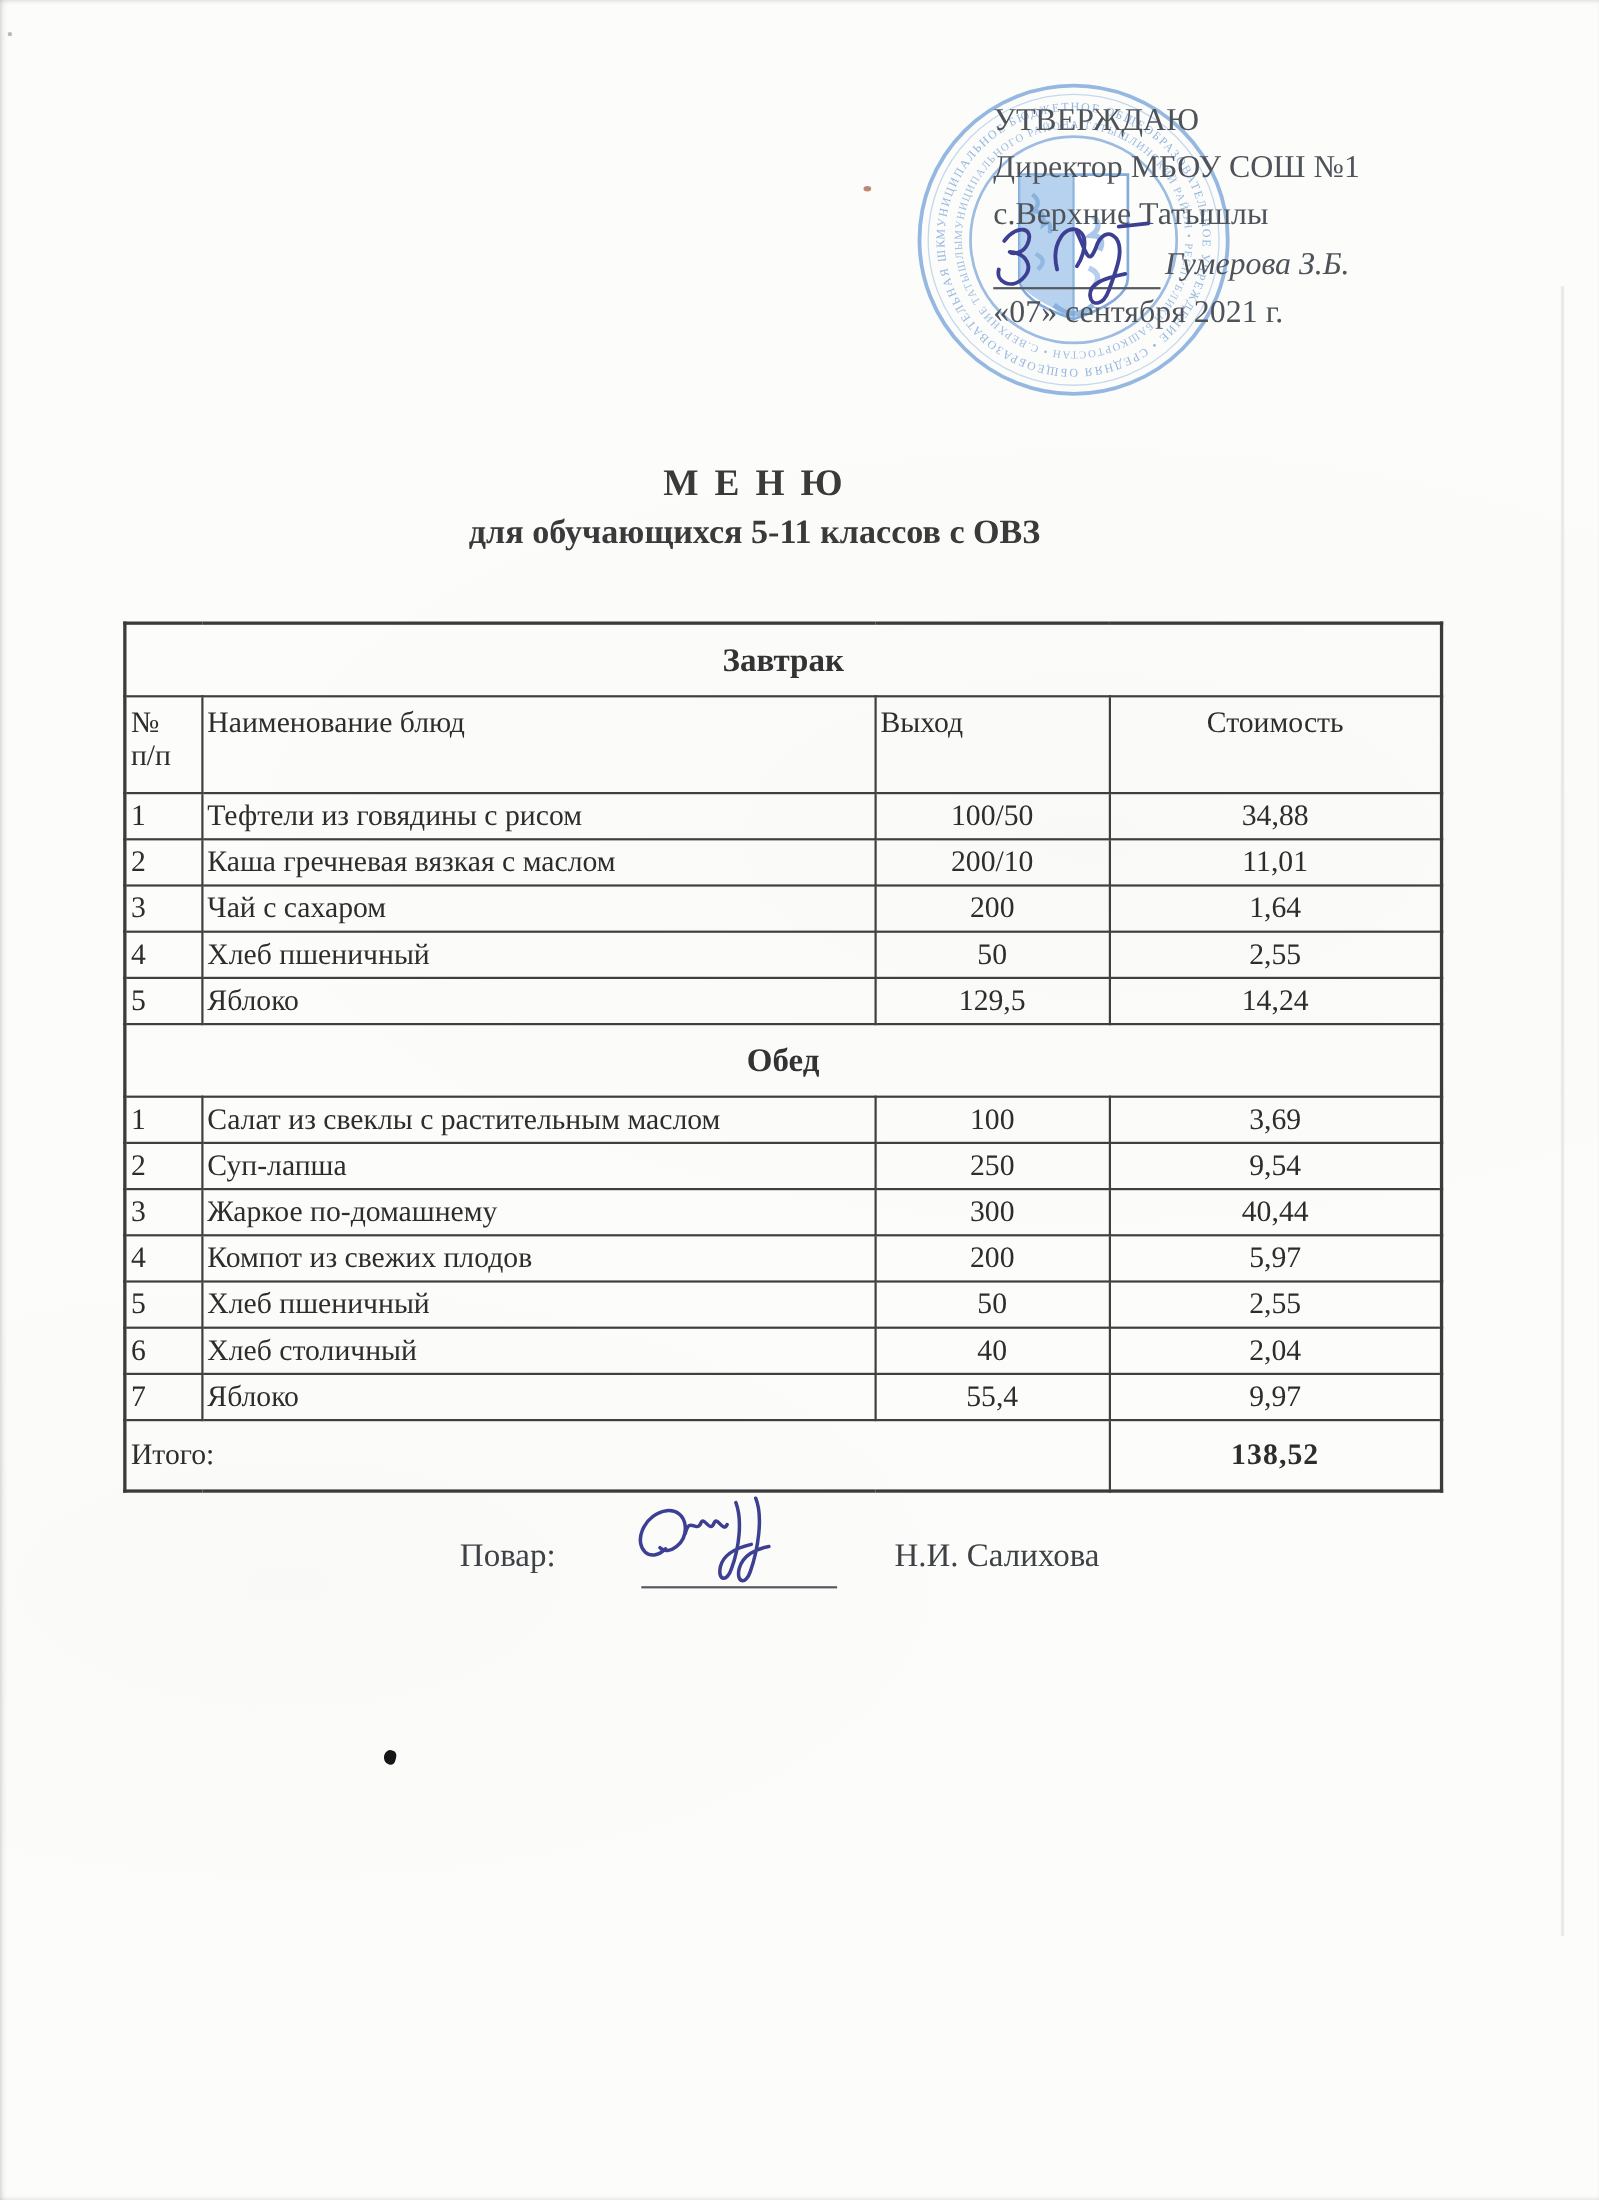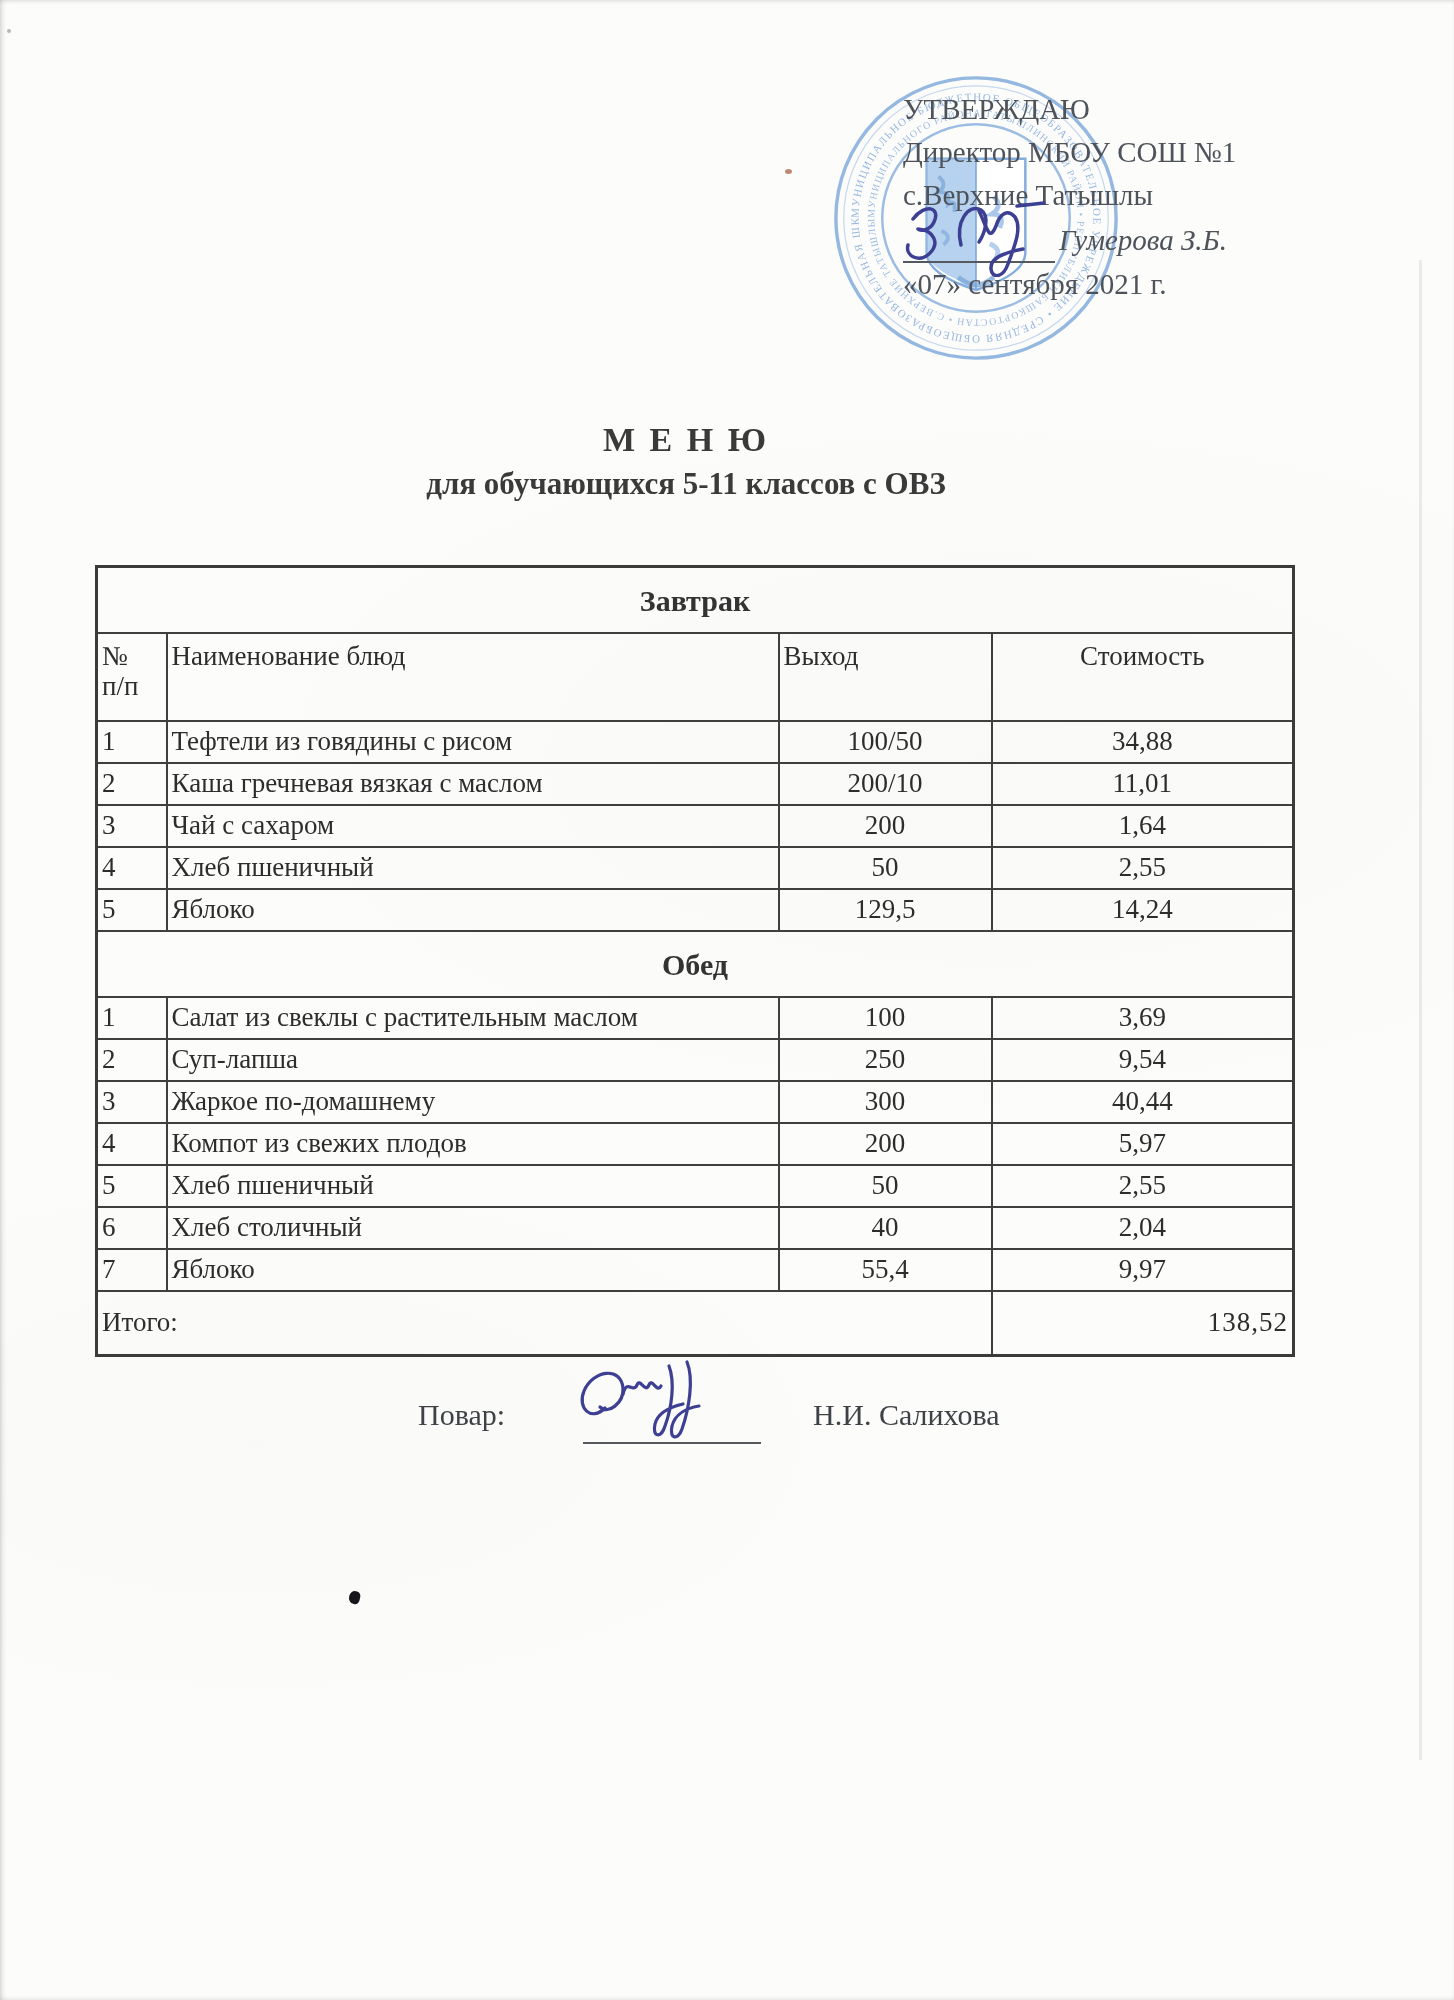--- a/index.html
+++ b/index.html
@@ -24,36 +24,36 @@
   .sig-underline{display:inline-block;width:152px;height:34px;border-bottom:2px solid #55585c;vertical-align:bottom;}
   .dir-sig{position:absolute;left:-14px;top:-30px;z-index:3;}
   .sig-name{margin-left:4px;font-style:italic;}
 
   
   .title-block{position:absolute;left:0;top:420px;width:1330px;text-align:center;color:#3a3a3a;z-index:1;padding-left:21px;}
   .doc-title{font-size:34px;font-weight:bold;letter-spacing:3px;line-height:40px;}
   .doc-subtitle{font-size:31px;font-weight:bold;margin-top:6px;}
 
   
-  table.menu{position:absolute;left:95px;top:565px;width:1197px;border-collapse:collapse;z-index:1;
+  table.menu{position:absolute;left:112px;top:565px;width:1197px;border-collapse:collapse;z-index:1;
     border:3px solid #3b3b3b;table-layout:fixed;}
   table.menu td{border:2px solid #3f3f3f;color:#2d2d2d;font-size:27px;line-height:1.1;padding:2px 4px;overflow:hidden;}
   tr.section-row td{height:60px;text-align:center;font-weight:bold;font-size:30px;color:#333;}
   tr.cols-row td{height:76px;vertical-align:top;padding-top:8px;}
   td.col-no{padding-left:12px;line-height:1.35;}
   td.col-name{padding-left:26px;}
   td.col-out{padding-left:30px;}
   td.col-cost{text-align:center;}
   tr.data-row td{height:36px;}
   td.cell-no{padding-left:16px;}
   td.cell-name{padding-left:26px;white-space:nowrap;}
   td.cell-out,td.cell-cost{text-align:center;}
   tr.total-row td{height:58px;vertical-align:middle;}
   td.total-label{padding-left:96px;color:#4d4d4d;font-size:29px;}
-  td.total-value{text-align:right;color:#5a5a5a;font-weight:normal;letter-spacing:1px;font-size:29px;}
+  td.total-value{text-align:center;color:#5a5a5a;font-weight:bold;letter-spacing:1px;font-size:29px;}
 
   
   .footer{position:absolute;left:418px;top:1398px;display:flex;align-items:flex-start;color:#3e4145;font-size:30px;z-index:2;}
   .cook-sig-block{position:relative;width:178px;height:44px;border-bottom:2px solid #55585c;margin-left:78px;}
   .cook-sig{position:absolute;left:-12px;top:-52px;}
   .cook-name{margin-left:52px;}
 
   
   .scan-line{position:absolute;left:1419px;top:260px;width:3px;height:1500px;background:rgba(180,180,175,0.25);}
   .speck-ink{position:absolute;left:349px;top:1591px;width:11px;height:13px;background:#15151a;border-radius:55% 45% 40% 60%;transform:rotate(14deg);}

